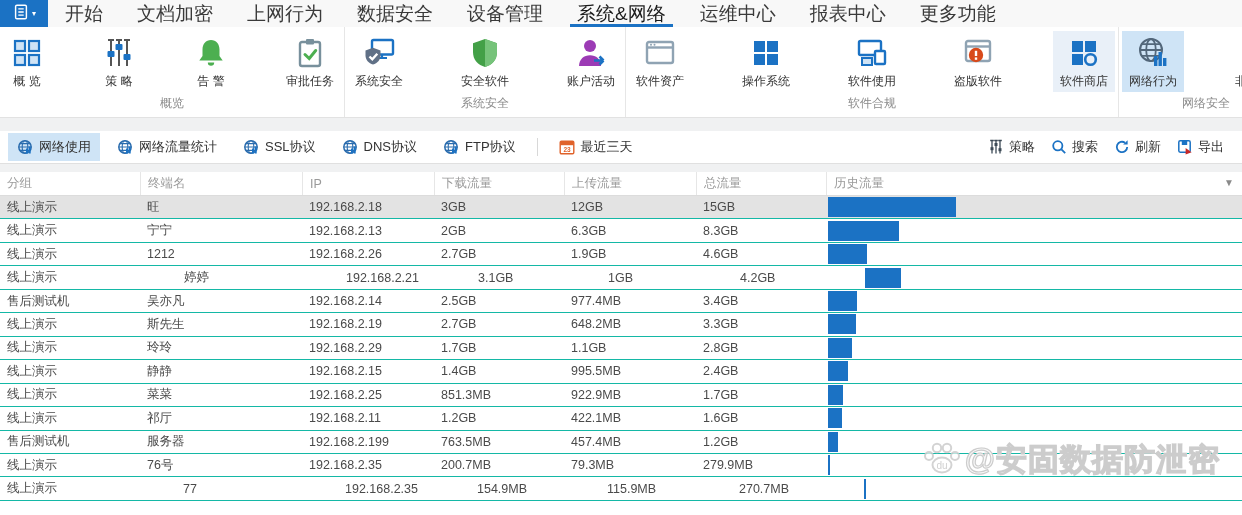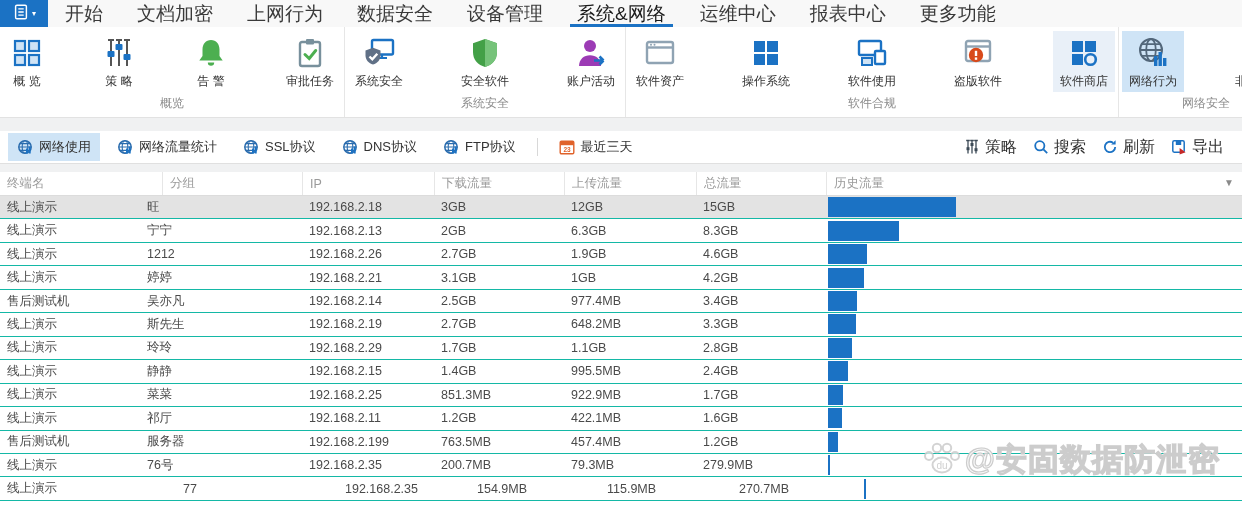--- a/index.html
+++ b/index.html
@@ -28,21 +28,21 @@
   .group-label { text-align:center; font-size:12px; color:#8a8a8a; padding:3px 0 6px; }
   
   .strip1 { height:13px; background:#f0f1f2; }
   .strip2 { height:8px; background:#f0f1f2; }
   
   .toolbar { height:33px; display:flex; align-items:center; background:#fff; border-bottom:1px solid #e0e0e0; padding:0 8px; }
   .view-btn { display:flex; align-items:center; gap:6px; padding:5px 9px; margin-right:8px; font-size:13px; color:#333; cursor:pointer; white-space:nowrap; }
   .view-btn.active { background:#cfe4f6; }
   .tb-divider { width:1px; height:18px; background:#d8d8d8; margin:0 12px 0 4px; }
   .toolbar-right { margin-left:auto; display:flex; align-items:center; gap:16px; padding-right:10px; }
-  .action-btn { display:flex; align-items:center; gap:5px; font-size:16px; color:#333; cursor:pointer; white-space:nowrap; }
+  .action-btn { display:flex; align-items:center; gap:5px; font-size:13px; color:#333; cursor:pointer; white-space:nowrap; }
   
   .table { width:100%; }
   .thead { height:24px; display:flex; background:#fff; border-bottom:1px solid #dcdcdc; position:relative; }
   .th { display:flex; align-items:center; padding-left:7px; font-size:12.5px; color:#9a9a9a; border-left:1px solid #e6e6e6; white-space:nowrap; }
   .th:first-child { border-left:none; }
   .col-arrow { position:absolute; right:8px; top:5px; font-size:10px; color:#8a8a8a; cursor:pointer; }
   .trow { height:23.46px; display:flex; border-bottom:1px solid #14b8a6; background:#fff; }
   .trow.selected { background:#e3e3e3; }
   .td { display:flex; align-items:center; padding-left:7px; font-size:12.5px; color:#4a4a4a; white-space:nowrap; overflow:hidden; }
   .bar { height:20px; background:#1b72c4; align-self:center; margin-left:2px; }
@@ -394,22 +394,22 @@
         </span>
         <span>导出</span>
       </div>
     </div>
 </div>
 
 <div class="strip2"></div>
 
 <div class="table">
   <div class="thead" id="thead">
+      <div class="th" style="width: 140px;">分组</div>
       <div class="th" style="width: 162px;">终端名</div>
-      <div class="th" style="width: 140px;">分组</div>
       <div class="th" style="width: 132px;">IP</div>
       <div class="th" style="width: 130px;">下载流量</div>
       <div class="th" style="width: 132px;">上传流量</div>
       <div class="th" style="width: 130px;">总流量</div>
       <div class="th" style="flex: 1 1 0%;">历史流量</div>
       <span class="col-arrow">▼</span>
     </div>
   <div class="tbody" id="tbody">
       <div class="trow selected">
         <div class="td" style="width: 140px;">线上演示</div>
@@ -439,21 +439,21 @@
         <div class="td" style="width: 132px;">192.168.2.26</div>
         <div class="td" style="width: 130px;">2.7GB</div>
         <div class="td" style="width: 132px;">1.9GB</div>
         <div class="td" style="width: 130px;">4.6GB</div>
         <div class="td" style="flex: 1 1 0%; padding-left: 0px;">
           <div class="bar" style="width: 39px;"></div>
         </div>
       </div>
       <div class="trow">
         <div class="td" style="width: 140px;">线上演示</div>
-        <div class="td" style="width: 162px;">婷婷</div>
+        <div class="td" style="width: 162px; margin-left: 37px;">婷婷</div>
         <div class="td" style="width: 132px;">192.168.2.21</div>
         <div class="td" style="width: 130px;">3.1GB</div>
         <div class="td" style="width: 132px;">1GB</div>
         <div class="td" style="width: 130px;">4.2GB</div>
         <div class="td" style="flex: 1 1 0%; padding-left: 0px;">
           <div class="bar" style="width: 36px;"></div>
         </div>
       </div>
       <div class="trow">
         <div class="td" style="width: 140px;">售后测试机</div>

